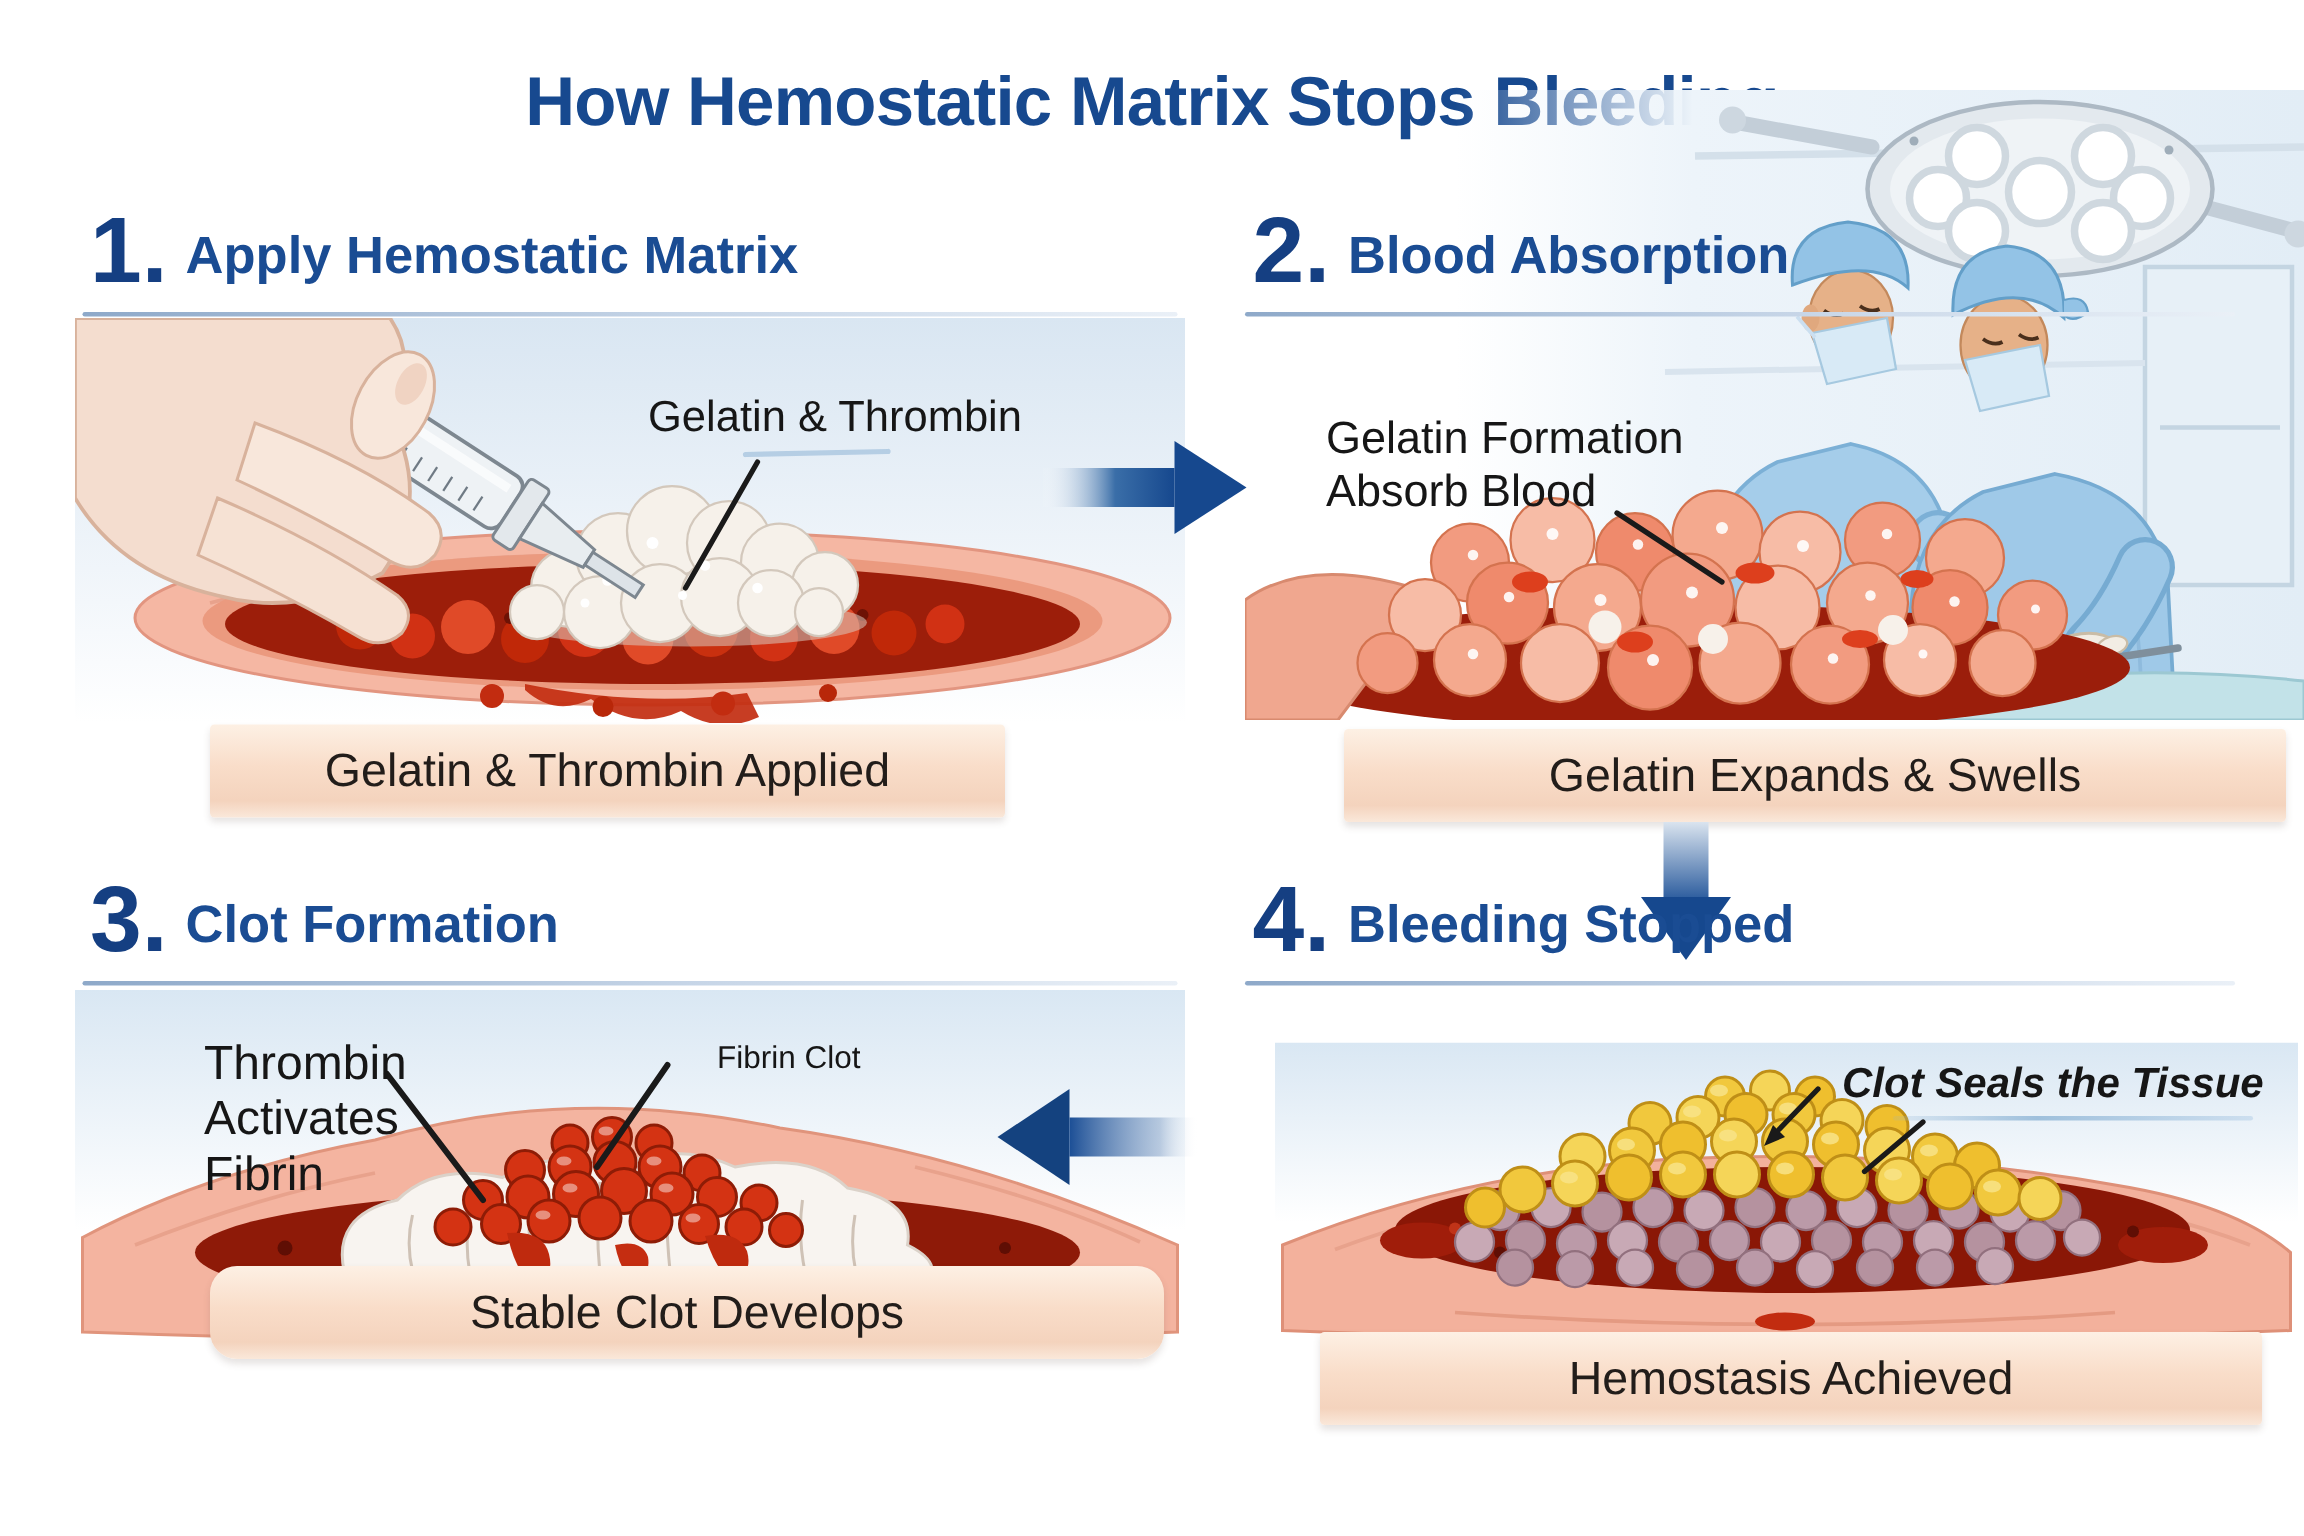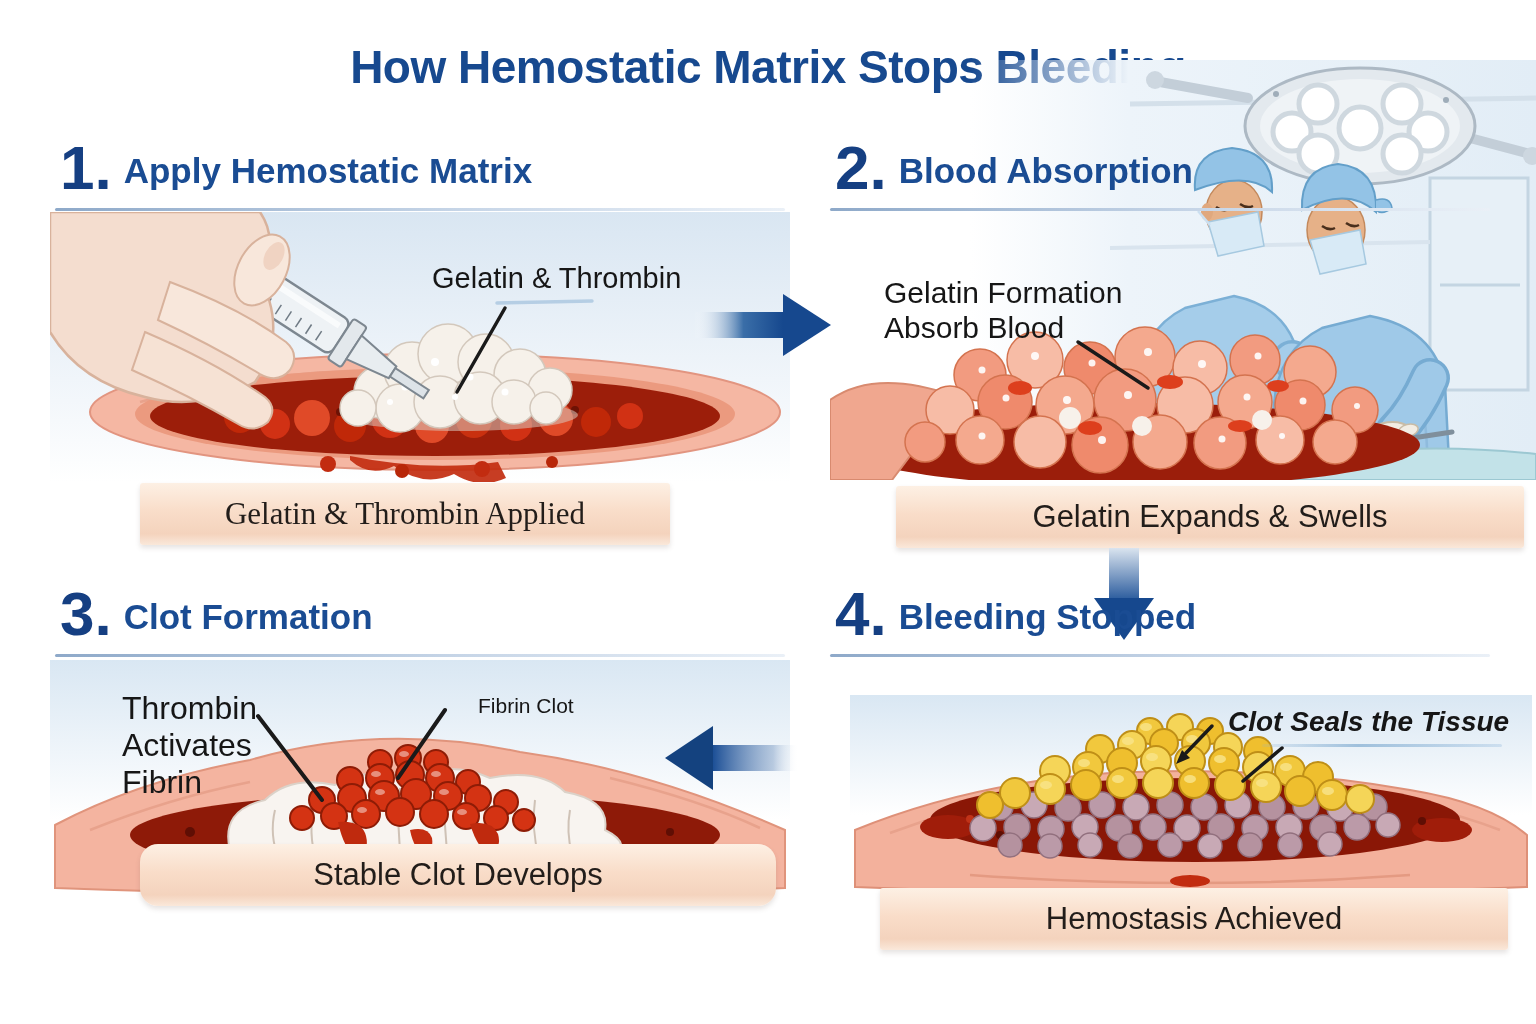--- a/index.html
+++ b/index.html
@@ -142,21 +142,21 @@
       <path d="M0 0 L210 0 Q230 30 208 62 Q240 120 205 170 Q150 200 95 185 Q30 170 0 120 Z" fill="#f4ddcf" stroke="#d8b29c" stroke-width="2.5"></path>
       <path d="M120 70 Q190 96 236 130 Q250 142 240 158 Q228 172 210 162 Q160 132 108 108 Z" fill="#f8e7db" stroke="#d8b29c" stroke-width="2"></path>
       <path d="M95 120 Q165 150 215 185 Q228 196 218 210 Q204 222 188 212 Q140 184 82 158 Z" fill="#f6e2d4" stroke="#d8b29c" stroke-width="2"></path>
       <ellipse cx="212" cy="58" rx="24" ry="38" fill="#f8e7db" stroke="#d8b29c" stroke-width="2" transform="rotate(28 212 58)"></ellipse>
       <ellipse cx="224" cy="44" rx="9" ry="15" fill="#f0d3c2" transform="rotate(28 224 44)"></ellipse>
     </g>
   </svg>
 
   <div class="anno" style="left:432px; top:262px; font-size:29px;">Gelatin &amp; Thrombin</div>
 
-  <div class="caption" style="left:140px; top:483px; width:530px;font-family:Liberation Serif, serif;">
+  <div class="caption" style="left:140px; top:483px; width:530px;">
     <span>Gelatin &amp; Thrombin Applied</span>
   </div>
 
   <svg class="illustration" style="left:830px; top:60px;" width="706" height="420" viewBox="0 0 706 420">
     <defs>
       <linearGradient id="wallfade" x1="0" y1="0" x2="1" y2="0">
         <stop offset="0" stop-color="#edf4fa" stop-opacity="0"></stop>
         <stop offset="0.28" stop-color="#edf4fa"></stop>
         <stop offset="1" stop-color="#e2edf6"></stop>
       </linearGradient>
@@ -377,21 +377,21 @@
       <path d="M360 170 q4 20 14 24 q10 -4 8 -16 q-4 -12 -22 -8 Z" fill="#c52d11"></path>
     </g>
     <g>
       <ellipse cx="350" cy="224" rx="42" ry="10" fill="#c52d11"></ellipse>
       <ellipse cx="452" cy="229" rx="30" ry="8" fill="#b82709"></ellipse>
       <ellipse cx="276" cy="229" rx="26" ry="8" fill="#c52d11"></ellipse>
       <path d="M300 232 q70 10 160 2" stroke="#b82709" stroke-width="4" fill="none"></path>
     </g>
   </svg>
 
-  <div class="anno multiline" style="left:122px; top:690px; font-size:32px;">Thrombin
+  <div class="anno multiline" style="left:136px; top:690px; font-size:32px;">Thrombin
 Activates
 Fibrin</div>
   <div class="anno" style="left:478px; top:694px; font-size:21px;">Fibrin Clot</div>
 
   <div class="caption" style="left:140px; top:844px; width:636px;border-radius:18px;">
     <span>Stable Clot Develops</span>
   </div>
 
   <div class="step-header" style="left:835px; top:588px;">
     <span class="step-num">4.</span>

